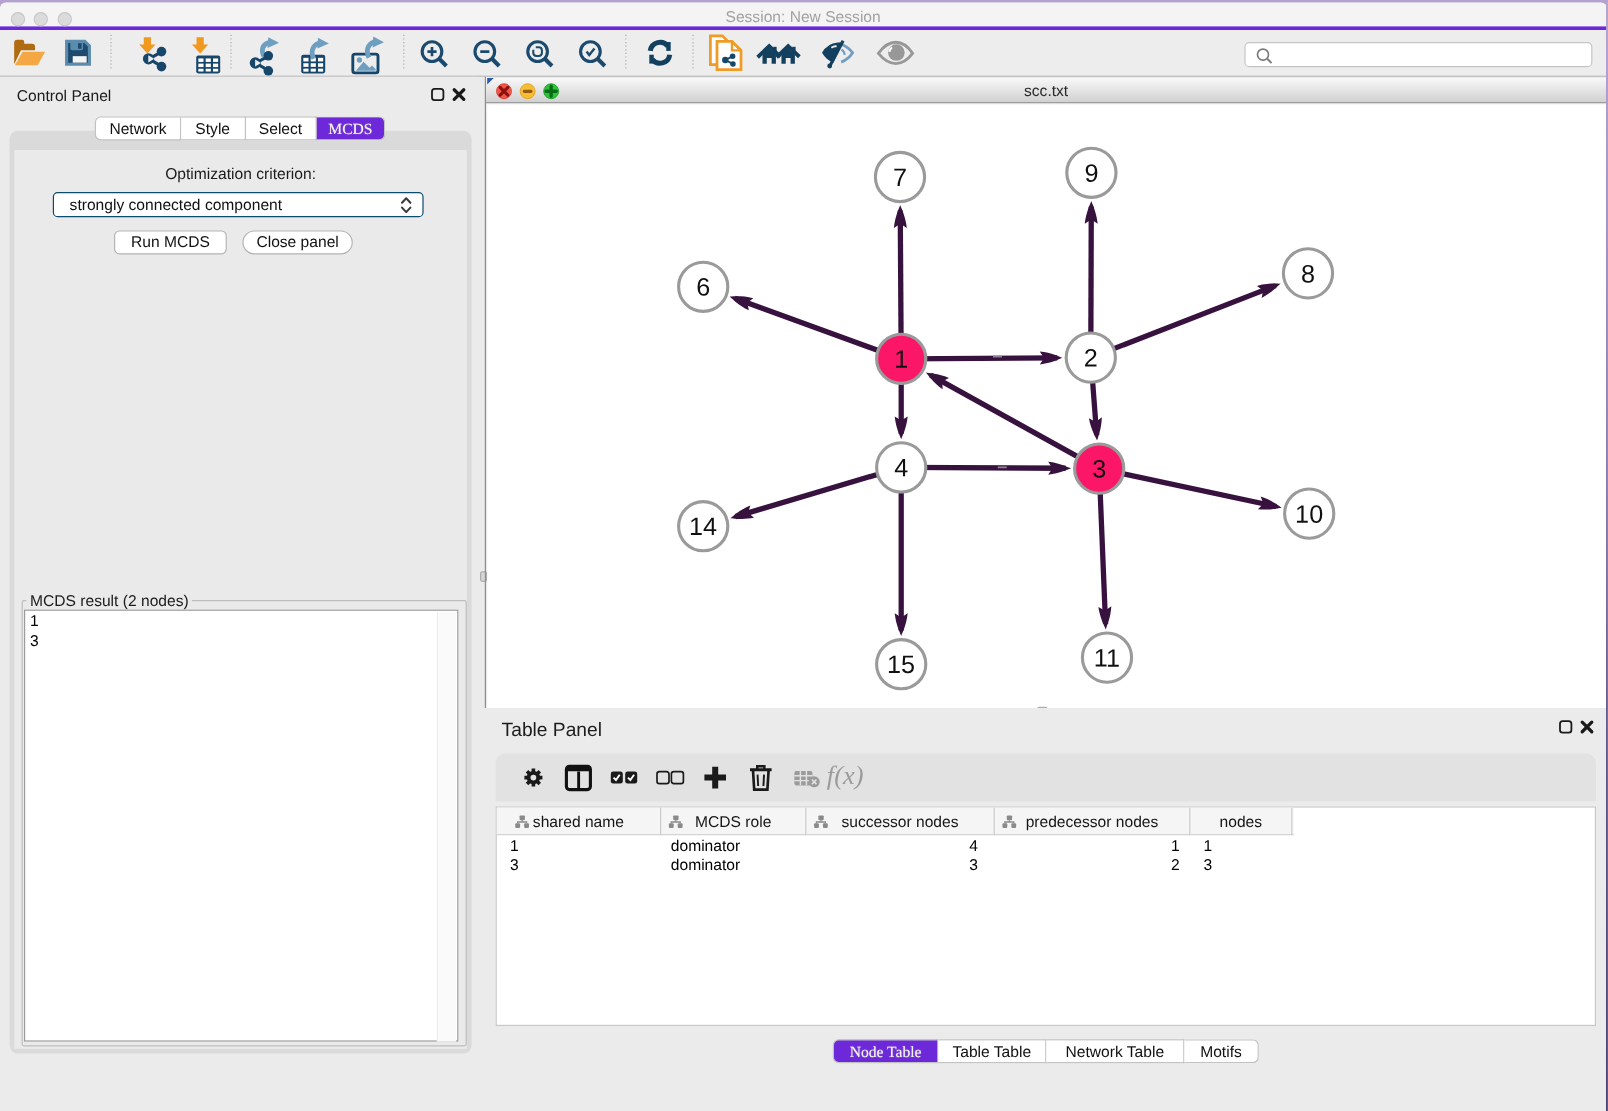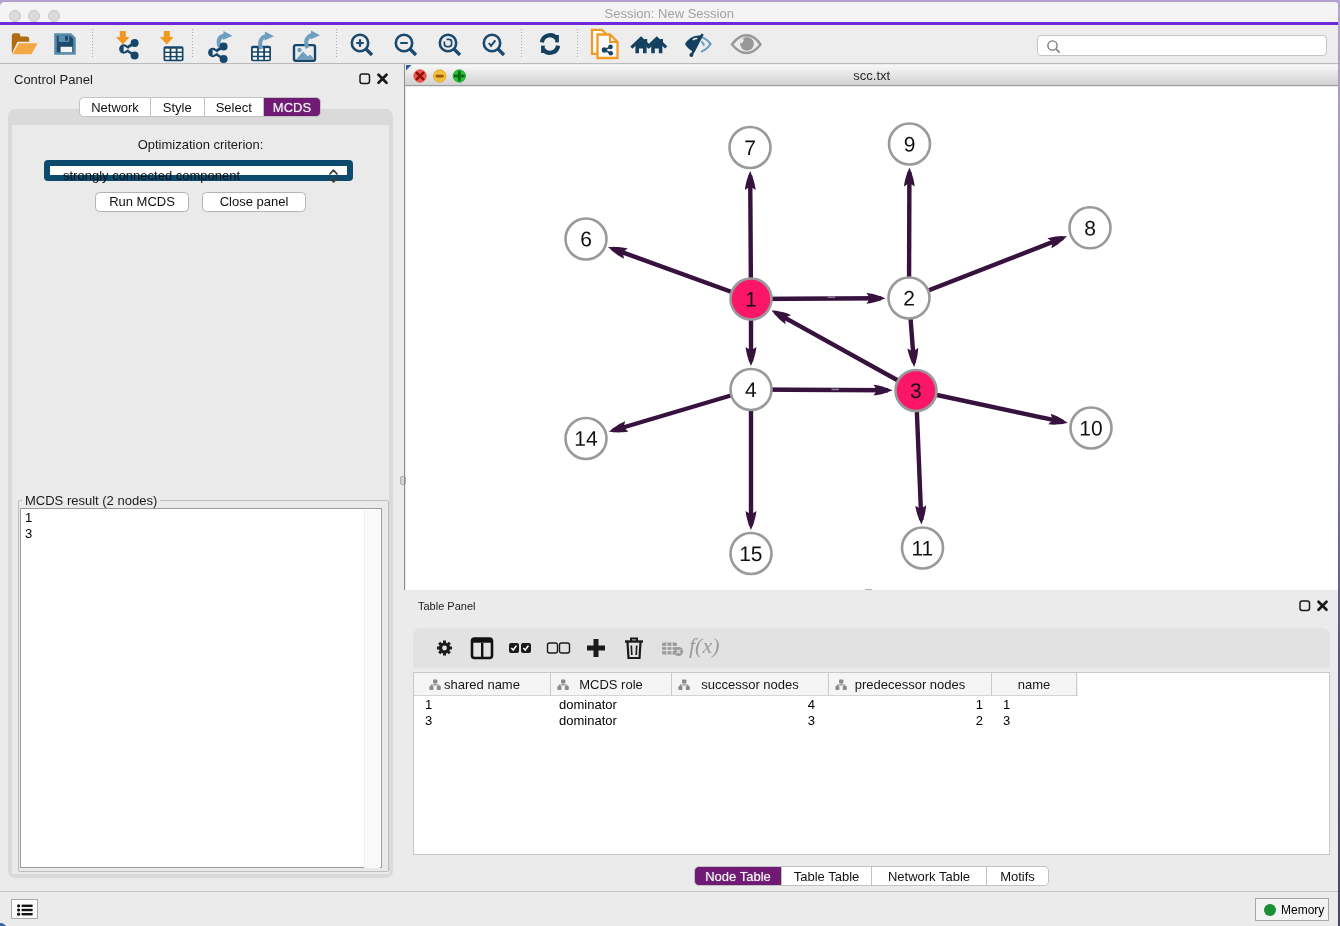--- a/index.html
+++ b/index.html
@@ -14,41 +14,41 @@
 
 #toolbar { position:absolute; left:0; top:23px; width:100%; height:39px; background:#eeedee; border-bottom:1px solid #bbbabb; }
 #searchbox { position:absolute; left:1037px; top:10px; width:290px; height:21px; background:#fff; border:1px solid #c6c5c6; border-radius:4px; }
 
 #cp { position:absolute; left:0; top:62px; width:399px; height:827px; background:#ecebec; }
 #cp-title { position:absolute; left:14px; top:8px; font-size:13px; color:#1c1c1c; }
 .tabs { position:absolute; display:flex; font-size:13px; z-index:5; }
 .tabs .tab { border:1px solid #c3c2c3; border-left:none; background:#fff; color:#111; text-align:center; line-height:19px; height:20px; }
 .tabs .tab.first { border-left:1px solid #c3c2c3; border-radius:5px 0 0 5px; }
 .tabs .tab.last { border-radius:0 5px 5px 0; }
-.tabs .tab.sel { background:#701a75; color:#f2f1f2; text-shadow:0 0 1px #bbb; border-color:#c3c2c3; }
+.tabs .tab.sel { background:#6d28d9; color:#f2f1f2; text-shadow:0 0 1px #bbb; border-color:#c3c2c3;font-family:Liberation Serif, serif; }
 #cp-outer { position:absolute; left:8px; top:45px; width:385px; height:769px; background:#dbdadb; border-radius:7px; }
 #cp-inner { position:absolute; left:4px; top:16px; width:377px; height:749px; background:#ebeaeb; }
 #opt-label { position:absolute; left:0; top:12px; width:100%; text-align:center; font-size:13px; color:#1b1b1b; }
-#combo { position:absolute; left:32px; top:35px; width:309px; height:21px; background:#fff; border:6px solid #0c4a6e; border-radius:4px; font-size:13px; color:#111; line-height:19px; padding-left:13px; }
+#combo { position:absolute; left:32px; top:35px; width:309px; height:21px; background:#fff; border:1px solid #0c4a6e; border-radius:4px; font-size:13px; color:#111; line-height:19px; padding-left:13px; }
 .btn { position:absolute; top:67px; height:20px; background:#fff; border:1px solid #b5b4b5; border-radius:4.5px; font-size:13px; color:#111; text-align:center; line-height:18px; }
 
 #grp-line { position:absolute; left:6px; top:375px; width:371px; height:372px; border:1px solid #bebdbe; border-radius:2px; }
 #grp-legend { position:absolute; left:10px; top:368px; font-size:13px; color:#1b1b1b; background:#ebeaeb; padding:0 3px; }
 #grp-text { position:absolute; left:8px; top:383px; width:362px; height:360px; background:#fff; border:1px solid #9d9c9d; font-size:13px; color:#000; }
 #grp-scroll { position:absolute; right:1px; top:1px; width:16px; height:358px; background:#fafafa; border-left:1px solid #ededed; }
 
 .vhandle { position:absolute; background:#d7d6d7; border:1px solid #aeadae; border-radius:2px; }
 
 #scc { position:absolute; left:404px; top:62px; width:934.5px; height:526px; border-left:1px solid #8f8e8f; }
 #scc-tb { position:absolute; left:0; top:1px; width:100%; height:21px; background:linear-gradient(#f9f8f9, #d2d1d2); border-bottom:1px solid #9e9d9e; }
 #scc-title { position:absolute; width:100%; text-align:center; top:3px; font-size:13px; color:#2a2a2a; }
 #scc-canvas { position:absolute; left:1px; top:23px; width:933.5px; height:503px; background:#fff; }
 
 #tp { position:absolute; left:404px; top:588px; width:934.5px; height:301px; background:#ecebec; }
-#tp-title { position:absolute; left:14px; top:10px; font-size:11px; color:#1c1c1c; }
+#tp-title { position:absolute; left:14px; top:10px; font-size:16px; color:#1c1c1c; }
 #tp-toolbar { position:absolute; left:9px; top:38px; width:917px; height:40px; background:#e3e2e3; border-radius:8px 8px 0 0; }
 #tp-table { position:absolute; left:9px; top:82px; width:917px; height:183px; background:#fff; border:1px solid #c9c8c9; }
 #tp-thead { position:absolute; left:0; top:0; width:664px; height:23px; background:#f6f5f6; border-bottom:1px solid #d5d4d5; font-size:13px; color:#161616; }
 .th { position:absolute; top:0; height:23px; border-right:1px solid #cccbcc; }
 .th span { position:absolute; width:100%; text-align:center; top:4px; }
 .trow { position:absolute; width:100%; height:16px; font-size:13px; color:#000; }
 .trow div { position:absolute; top:0; }
 #tp-tabs { position:absolute; left:0; top:276px; width:100%; }
 
 #status { position:absolute; left:0; top:889px; width:100%; height:35px; background:#ecebec; border-top:1px solid #c3c2c3; }
@@ -248,21 +248,21 @@
     <div id="cp-outer">
       <div id="cp-inner">
         <div id="opt-label">Optimization criterion:</div>
         <div id="combo">strongly connected component
           <svg class="abs" style="right:8px; top:3px;" width="11" height="14" viewBox="0 0 11 14" fill="none" stroke="#3c3c3c" stroke-width="1.7" stroke-linecap="round" stroke-linejoin="round">
             <path d="M2,5 L5.5,1.2 L9,5"></path>
             <path d="M2,9 L5.5,12.8 L9,9"></path>
           </svg>
         </div>
         <div class="btn" style="left:83px; width:94px;">Run MCDS</div>
-        <div class="btn" style="left:190px; width:104px;">Close panel</div>
+        <div class="btn" style="left:190px; width:92px;border-radius:10px;">Close panel</div>
         <div id="grp-line"></div>
         <div id="grp-legend">MCDS result (2 nodes)</div>
         <div id="grp-text">
             <div style="padding:1px 0 0 4px; line-height:16px;">1<br>3</div>
           <div id="grp-scroll"></div>
         </div>
       </div>
     </div>
   </div>
   <div class="vhandle" style="left:399.5px; top:473.5px; width:6px; height:9px;"></div>
@@ -408,21 +408,21 @@
         <div class="th" style="left:137px; width:121px;">
             <span>MCDS role</span>
           </div>
         <div class="th" style="left:258px; width:157px;">
             <span>successor nodes</span>
           </div>
         <div class="th" style="left:415px; width:163px;">
             <span>predecessor nodes</span>
           </div>
         <div class="th" style="left:578px; width:85px;">
-            <span>name</span>
+            <span>nodes</span>
           </div>
         <svg class="abs" style="left:0; top:0;" width="600" height="23" viewBox="0 0 600 23" fill="#8b8a8b">
           <g transform="translate(16,6)">
               <rect x="3" y="0.5" width="4.4" height="4" rx="0.8"></rect>
               <rect x="-0.6" y="7" width="4" height="4" rx="0.8"></rect>
               <rect x="6.8" y="7" width="4" height="4" rx="0.8"></rect>
               <path d="M5.2,4.5 L5.2,6 M1.4,7 L1.4,6 L8.8,6 L8.8,7" stroke="#8b8a8b" stroke-width="1.1" fill="none"></path>
             </g>
           <g transform="translate(144,6)">
               <rect x="3" y="0.5" width="4.4" height="4" rx="0.8"></rect>
@@ -461,31 +461,14 @@
     </div>
     <div id="tp-tabs">
       <div class="tabs" style="left:290px; top:0;">
         <div class="tab first sel" style="width:88px;">Node Table</div>
         <div class="tab" style="width:90px;">Table Table</div>
         <div class="tab" style="width:115px;">Network Table</div>
         <div class="tab last" style="width:62px;">Motifs</div>
       </div>
     </div>
   </div>
-  <div id="status">
-    <div id="listbtn">
-      <svg class="abs" style="left:5px; top:3.5px;" width="16" height="12" viewBox="0 0 16 12" fill="#141414">
-        <circle cx="1.6" cy="1.8" r="1.6"></circle>
-          <circle cx="1.6" cy="6" r="1.6"></circle>
-          <circle cx="1.6" cy="10.2" r="1.6"></circle>
-        <rect x="4.6" y="0.6" width="11" height="2.4"></rect>
-          <rect x="4.6" y="4.8" width="11" height="2.4"></rect>
-          <rect x="4.6" y="9" width="11" height="2.4"></rect>
-      </svg>
-    </div>
-    <div id="membtn">
-      <span class="abs" style="left:8px; top:5px; width:12px; height:12px; border-radius:50%; background:#1e8f35;"></span>
-      <span class="abs" style="left:25px; top:4px;">Memory</span>
-    </div>
-    <div class="abs" style="left:-6px; top:31px; width:13px; height:13px; border-radius:50%; background:#2e62ab;"></div>
-  </div>
 </div>
 <div id="rightstrip"></div>
 
 </body></html>

